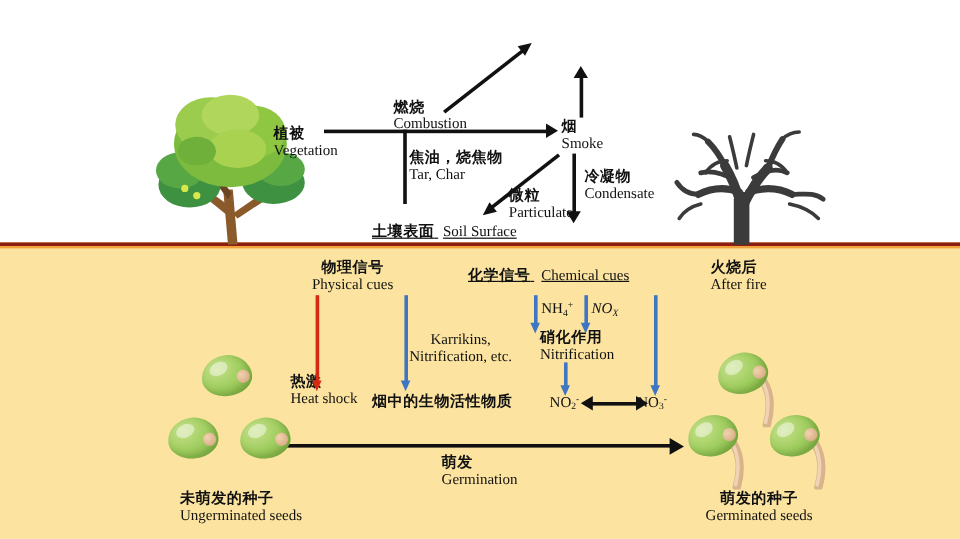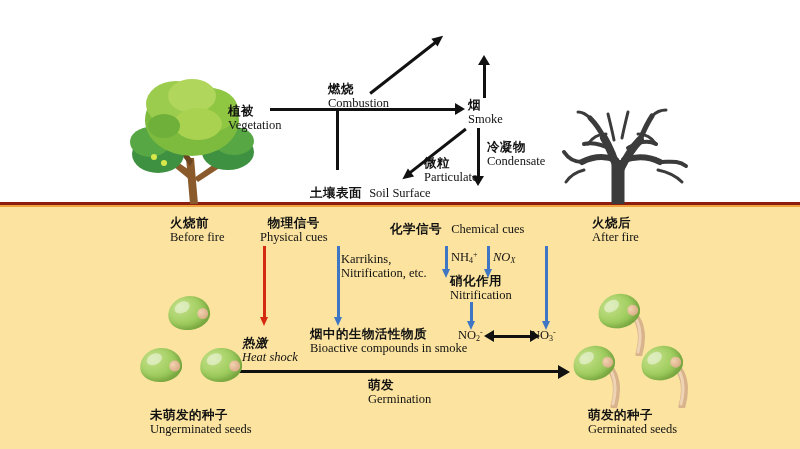--- a/index.html
+++ b/index.html
@@ -25,21 +25,21 @@
   .soil-inner-line{
     position:absolute;left:0;top:205px;width:800px;height:2px;
     background:#f0a23c;
   }
 
   
   .lbl{position:absolute;line-height:1.12;color:#111;}
   .cn{font-size:12.5px;font-weight:700;letter-spacing:.5px;}
   .en{font-size:12.5px;}
   .lbl .cn,.lbl .en{display:block;white-space:nowrap;}
-  .inlinepair{white-space:nowrap;font-size:12.5px;}
+  .inlinepair{white-space:nowrap;font-size:12.5px;text-decoration:underline;}
   .inlinepair .cn{display:inline;font-weight:700;}
   .inlinepair .en{display:inline;}
 
   sub{font-size:8px;vertical-align:-2px;}
   sup{font-size:8px;vertical-align:4px;}
 
   
   .ar{position:absolute;background:#111;}
   .hline{height:2.5px;}
   .vline{width:2.5px;}
@@ -143,20 +143,24 @@
   <div class="lbl" style="left:228px;top:104px;">
     <span class="cn">植被</span>
     <span class="en">Vegetation</span>
   </div>
 
   <div class="lbl" style="left:287px;top:82px;margin-left:41px;">
     <span class="cn">燃烧</span>
     <span class="en">Combustion</span>
   </div>
 
+  <div class="lbl" style="left:341px;top:124px;">
+    <span class="cn">焦油，烧焦物</span>
+    <span class="en">Tar, Char</span>
+  </div>
 
   <div class="lbl" style="left:468px;top:98px;">
     <span class="cn">烟</span>
     <span class="en">Smoke</span>
   </div>
 
   <div class="lbl" style="left:404px;top:13px;">
   </div>
 
   <div class="lbl" style="left:424px;top:156px;">
@@ -186,71 +190,66 @@
   <div class="ar vline" style="left:483px;top:64px;height:34px;"></div>
   <div class="head head-u" style="left:478px;top:55px;"></div>
 
   <div class="diag" style="left:466px;top:128px;width:72px;transform:rotate(142deg);">
     <span class="tip"></span>
   </div>
 
   <div class="ar vline" style="left:477px;top:128px;height:52px;"></div>
   <div class="head head-d" style="left:472px;top:176px;"></div>
 
-  <div class="lbl" style="left:170px;top:216px;">
-    <span class="cn">火烧前</span>
-    <span class="en">Before fire</span>
-  </div>
 
   <div class="lbl" style="left:260px;top:216px;text-align:center;">
     <span class="cn">物理信号</span>
     <span class="en">Physical cues</span>
   </div>
 
   <div class="lbl inlinepair" style="left:390px;top:222px;">
     <span class="cn">化学信号</span>
     <span class="en" style="margin-left:6px;">Chemical cues</span>
   </div>
 
   <div class="lbl" style="left:592px;top:216px;">
     <span class="cn">火烧后</span>
     <span class="en">After fire</span>
   </div>
 
-  <div class="lbl" style="left:341px;top:252px;">
+  <div class="lbl" style="left:341px;top:276px;text-align:center;">
     <span class="en">Karrikins,</span>
     <span class="en">Nitrification, etc.</span>
   </div>
 
   <div class="lbl" style="left:450px;top:274px;">
     <span class="cn">硝化作用</span>
     <span class="en">Nitrification</span>
   </div>
 
-  <div class="lbl" style="left:242px;top:336px;font-style:italic;">
+  <div class="lbl" style="left:242px;top:311px;">
     <span class="cn">热激</span>
     <span class="en">Heat shock</span>
   </div>
 
   <div class="lbl" style="left:310px;top:327px;">
     <span class="cn">烟中的生物活性物质</span>
-    <span class="en">Bioactive compounds in smoke</span>
   </div>
 
   <div class="lbl" style="left:368px;top:378px;font-family:Liberation Serif, serif;">
     <span class="cn">萌发</span>
     <span class="en">Germination</span>
   </div>
 
   <div class="lbl" style="left:150px;top:408px;">
     <span class="cn">未萌发的种子</span>
     <span class="en">Ungerminated seeds</span>
   </div>
 
-  <div class="lbl" style="left:588px;top:408px;">
+  <div class="lbl" style="left:588px;top:408px;text-align:center;">
     <span class="cn">萌发的种子</span>
     <span class="en">Germinated seeds</span>
   </div>
 
   <div class="lbl" style="left:451px;top:250px;font-size:12.5px;">
     <span>NH<sub>4</sub><sup>+</sup></span>
   </div>
   <div class="lbl" style="left:493px;top:250px;font-size:12.5px;font-style:italic;">
     <span>NO<sub>X</sub></span>
   </div>

